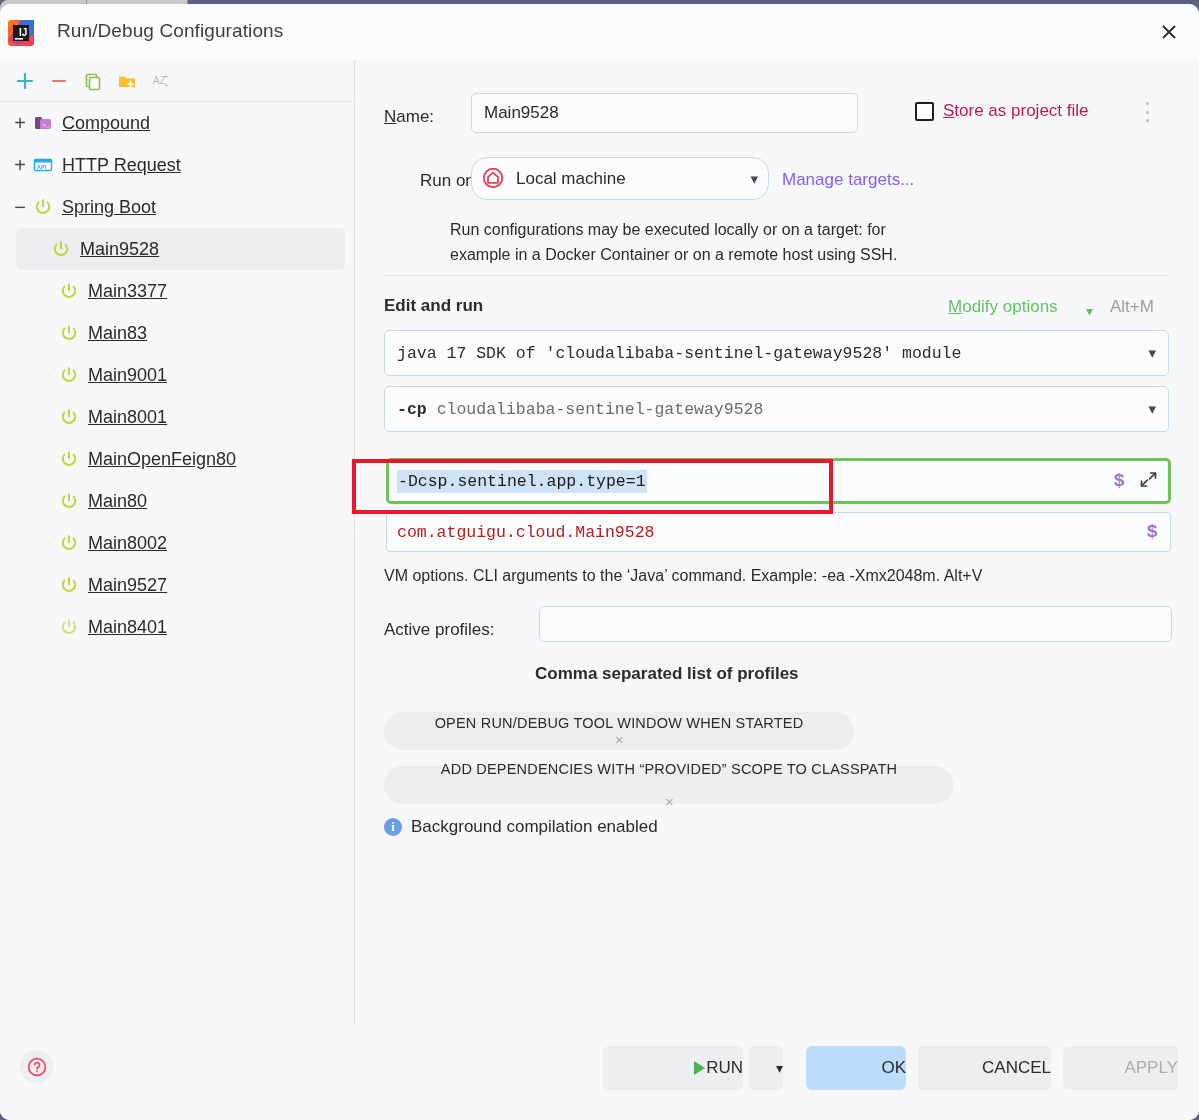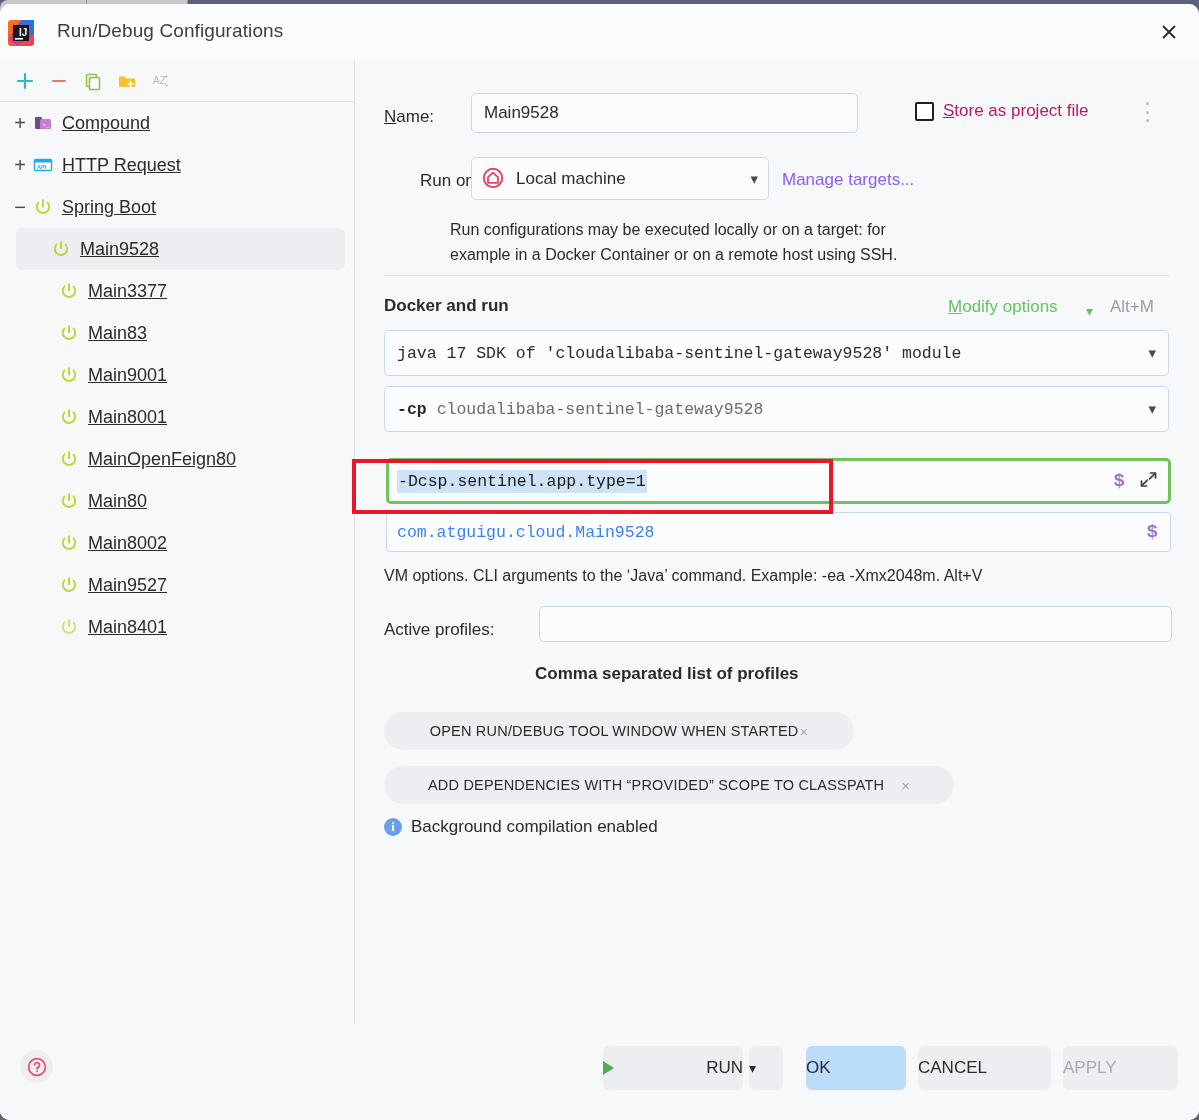--- a/index.html
+++ b/index.html
@@ -179,21 +179,21 @@
 
   #name-label { left: 29px; top: 47px; }
   #name-input { left: 116px; top: 33px; width: 387px; height: 40px; }
 
   #runon-label { left: 29px; top: 111px; margin-left: 36px; }
   #runon-combo {
     left: 116px; top: 97px; width: 298px; height: 43px;
     box-sizing: border-box;
     background: #fbfcfd;
     border: 1px solid #c6d9ef;
-    border-radius: 5px;
+    border-radius: 16px;
     display: flex; align-items: center;
     padding: 0 10px;
     cursor: pointer;
   }
   #runon-combo .rc-icon { width: 24px; height: 24px; margin-right: 10px; flex:0 0 24px; }
   #runon-combo .rc-text { font-size: 17px; color: #2b2b2b; flex: 1; }
   #manage-targets {
     left: 427px; top: 110px;
     font-size: 17px; color: #8b5cf6; cursor: pointer;
   }
@@ -304,21 +304,21 @@
 
   #main-field {
     left: 31px; top: 452px; width: 785px; height: 40px;
     box-sizing: border-box;
     background: #fbfcfd;
     border: 1px solid #c6d9ef;
     border-radius: 4px;
     display: flex; align-items: center;
     padding: 0 12px 0 10px;
   }
-  #main-value { color: #3b82f6; }
+  #main-value { color: #b91c1c; }
 
   #vm-help {
     left: 29px; top: 507px;
     font-size: 16px; color: #2b2b2b;
   }
 
   #profiles-label { left: 29px; top: 560px; }
   #profiles-input { left: 184px; top: 546px; width: 633px; height: 36px; }
   #profiles-help {
     left: 180px; top: 604px;
@@ -329,20 +329,21 @@
     box-sizing: border-box;
     position: absolute;
     height: 38px;
     background: #eceef2;
     border-radius: 19px;
     display: flex;
     align-items: center;
     justify-content: center;
     padding: 0 18px;
     cursor: pointer;
+    flex-direction: column;
   }
   .chip .chip-text {
     font-size: 14.5px; color: #2b2b2b; letter-spacing: .2px;
     white-space: nowrap;
   }
   .chip .chip-x {
     font-size: 15px; color: #a4a8af; margin-left: 1px;
   }
   #chip-1 { left: 29px; top: 652px; width: 470px; }
   #chip-2 { left: 29px; top: 706px; width: 570px; gap: 16px; }
@@ -387,21 +388,21 @@
     background: #eceef2;
     display: flex; align-items: center; justify-content: center;
     cursor: pointer;
   }
   .btn {
     position: absolute;
     box-sizing: border-box;
     height: 44px;
     border-radius: 6px;
     background: #eceef2;
-    display: flex; align-items: center; justify-content: space-between;
+    display: flex; align-items: center; justify-content: flex-end;
     font-size: 17px;
     color: #2b2b2b;
     cursor: pointer;
     user-select: none;
   }
   #btn-run { left: 603px; top: 22px; width: 140px; }
   #btn-run .play {
     width: 0; height: 0;
     border-left: 11px solid #4caf50;
     border-top: 7px solid transparent;
@@ -653,21 +654,21 @@
     </div>
     <div class="row" id="manage-targets">Manage targets...</div>
 
     <div class="row" id="runon-help">
       <div>Run configurations may be executed locally or on a target: for</div>
       <div>example in a Docker Container or on a remote host using SSH.</div>
     </div>
 
     <div class="row" id="divider"></div>
 
-    <div class="row" id="build-run-title">Docker and run</div>
+    <div class="row" id="build-run-title">Edit and run</div>
     <div class="row" id="modify-options"><u>M</u>odify options</div>
     <div class="row" id="modify-chevron">▾</div>
     <div class="row" id="alt-m">Alt+M</div>
 
     <div class="row combobox" id="sdk-combo">
       <span class="mono">java 17 SDK of 'cloudalibaba-sentinel-gateway9528' module</span>
       <span class="chev">▾</span>
     </div>
 
     <div class="row combobox" id="cp-combo">

